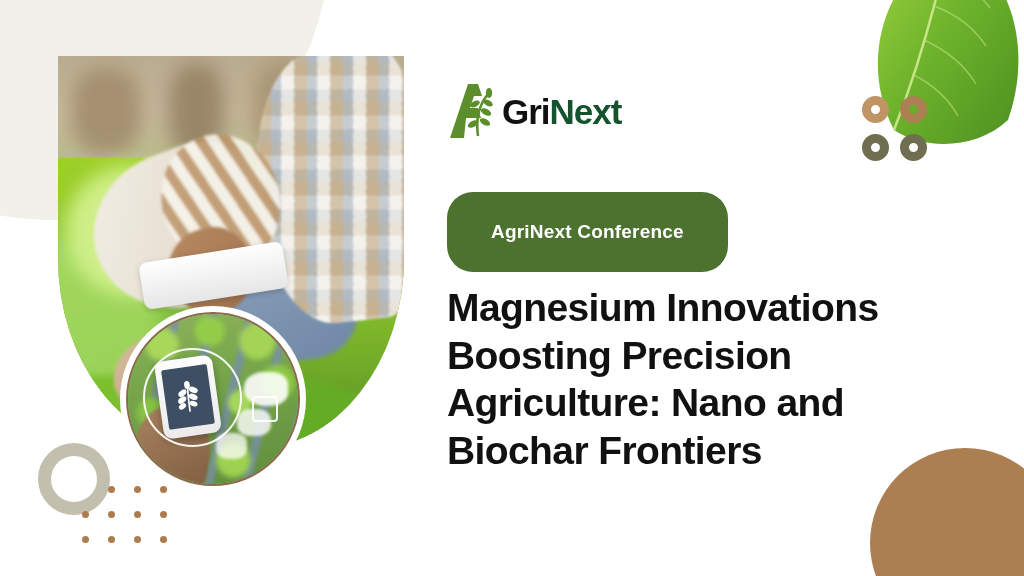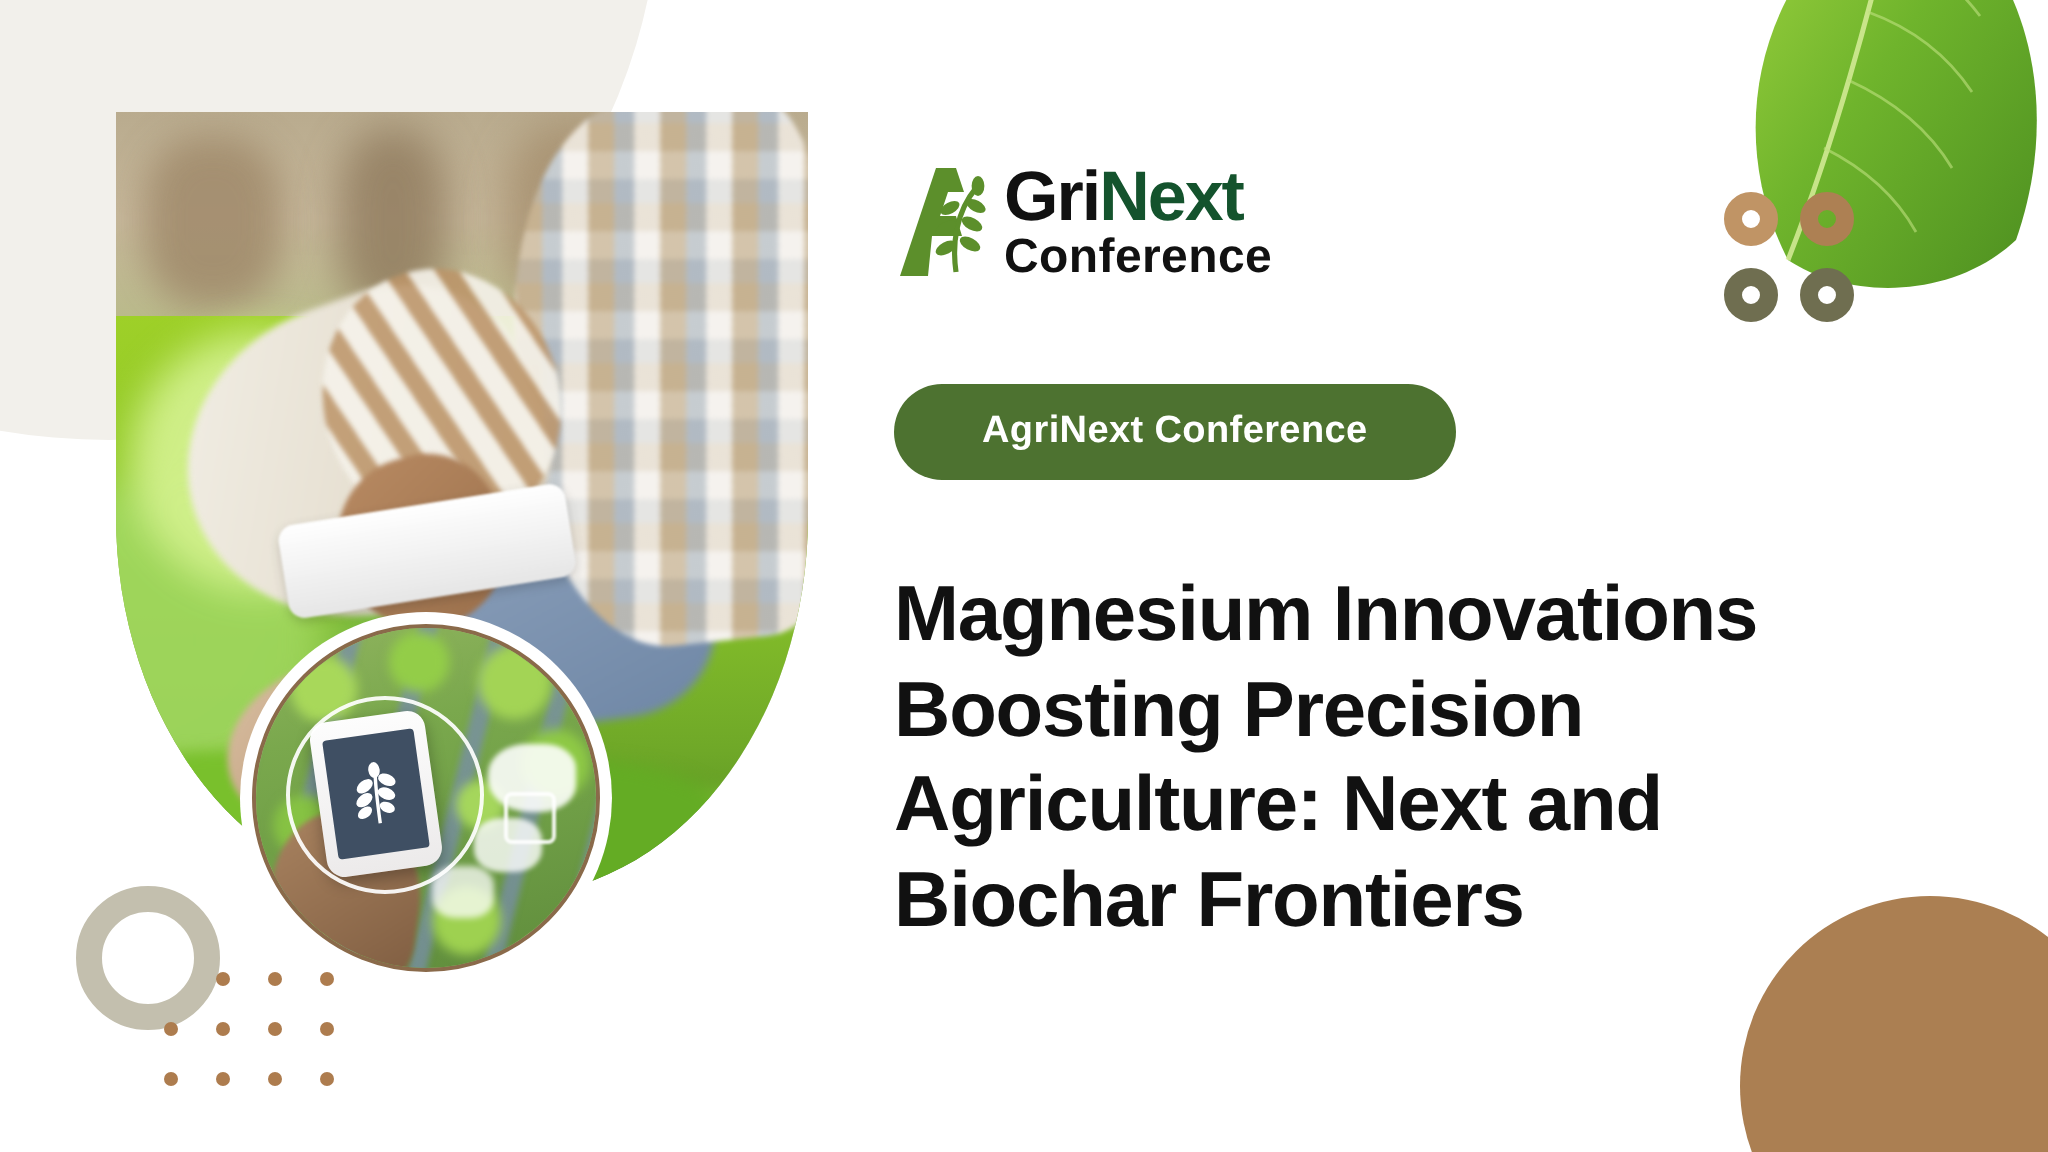--- a/index.html
+++ b/index.html
@@ -162,21 +162,21 @@
   .logo-mark{width:52px;height:58px;margin-right:2px;}
   .logo-mark svg{display:block;width:100%;height:100%;}
   .logo-text{display:flex;flex-direction:column;justify-content:center;line-height:1;}
   .logo-line1{font-size:35px;font-weight:bold;letter-spacing:-1px;color:#111111;}
   .logo-line1 .nx{color:#14532d;}
   .logo-line2{font-size:24px;font-weight:bold;letter-spacing:.2px;color:#111111;margin-top:1px;}
 
   
   .badge{position:absolute;left:0;top:192px;
     background:#4d7230;color:#ffffff;border-radius:26px;
-    padding:13px 44px;font-size:19px;font-weight:bold;letter-spacing:.2px;
+    padding:29px 44px;font-size:19px;font-weight:bold;letter-spacing:.2px;
     white-space:nowrap;}
 
   
   .headline{position:absolute;left:0;top:258px;width:490px;
     font-size:39px;font-weight:bold;line-height:1.22;color:#111111;
     letter-spacing:-.6px;}
 
   
   .url{position:absolute;left:2px;top:466px;
     font-size:18px;font-style:italic;color:#2f2f2f;letter-spacing:.2px;}
@@ -294,23 +294,22 @@
             <ellipse cx="25" cy="32" rx="5.6" ry="3" transform="rotate(-28 25 32)"></ellipse>
             <ellipse cx="38" cy="30" rx="5.6" ry="3" transform="rotate(28 38 30)"></ellipse>
             <ellipse cx="27" cy="22" rx="5.2" ry="2.8" transform="rotate(-28 27 22)"></ellipse>
             <ellipse cx="40" cy="21" rx="5.2" ry="2.8" transform="rotate(28 40 21)"></ellipse>
             <ellipse cx="41" cy="11" rx="3.2" ry="5"></ellipse>
           </g>
         </svg>
       </div>
       <div class="logo-text">
         <div class="logo-line1"><span>Gri</span><span class="nx">Next</span></div>
-        <div class="logo-line2">Conference</div>
       </div>
     </div>
 
     <div class="badge">AgriNext Conference</div>
 
-    <h1 class="headline">Magnesium Innovations Boosting Precision Agriculture: Next and Biochar Frontiers</h1>
+    <h1 class="headline">Magnesium Innovations Boosting Precision Agriculture: Nano and Biochar Frontiers</h1>
 
   </div>
 
 </div>
 
 </body></html>

